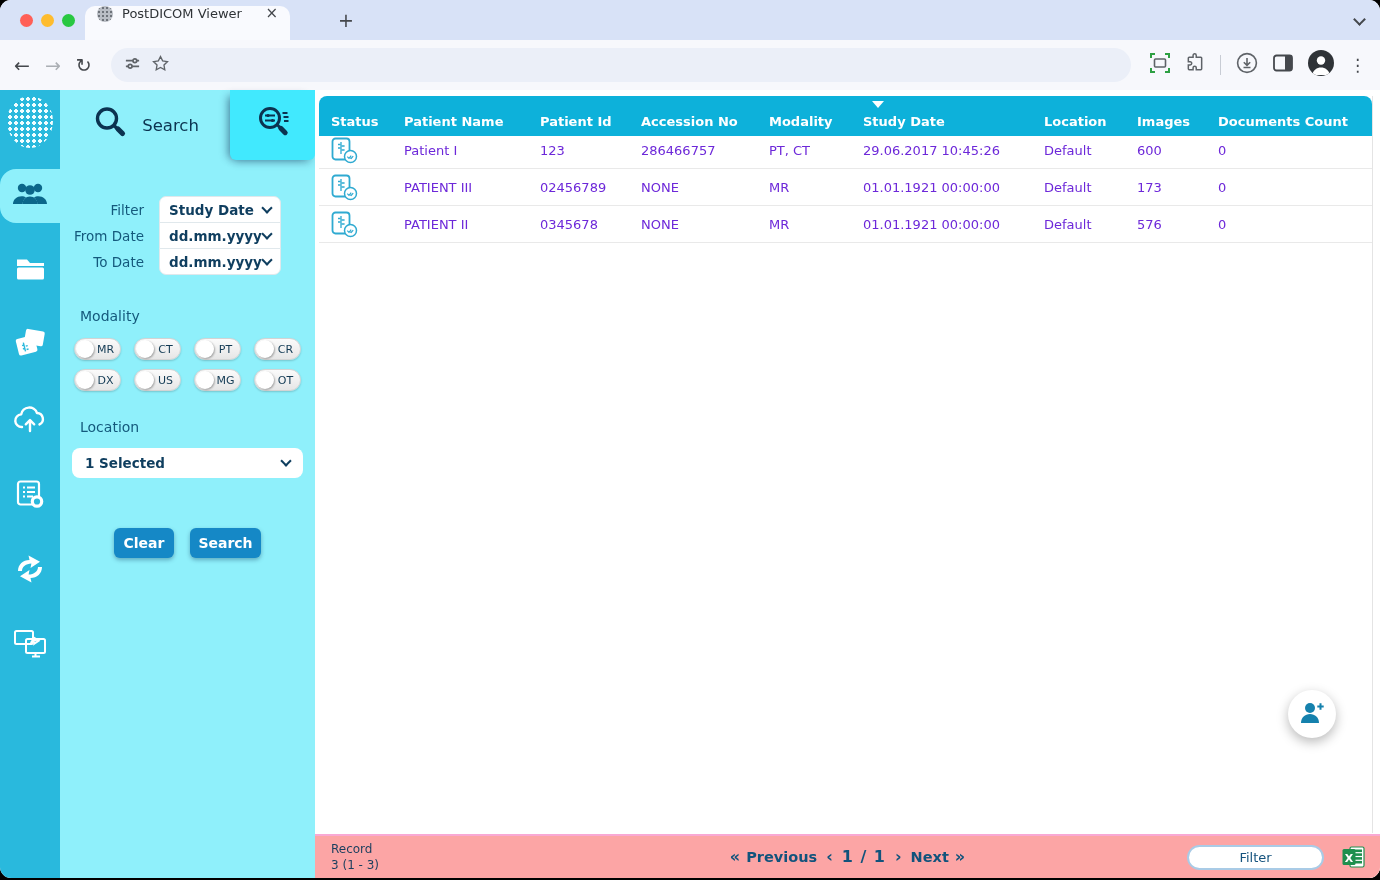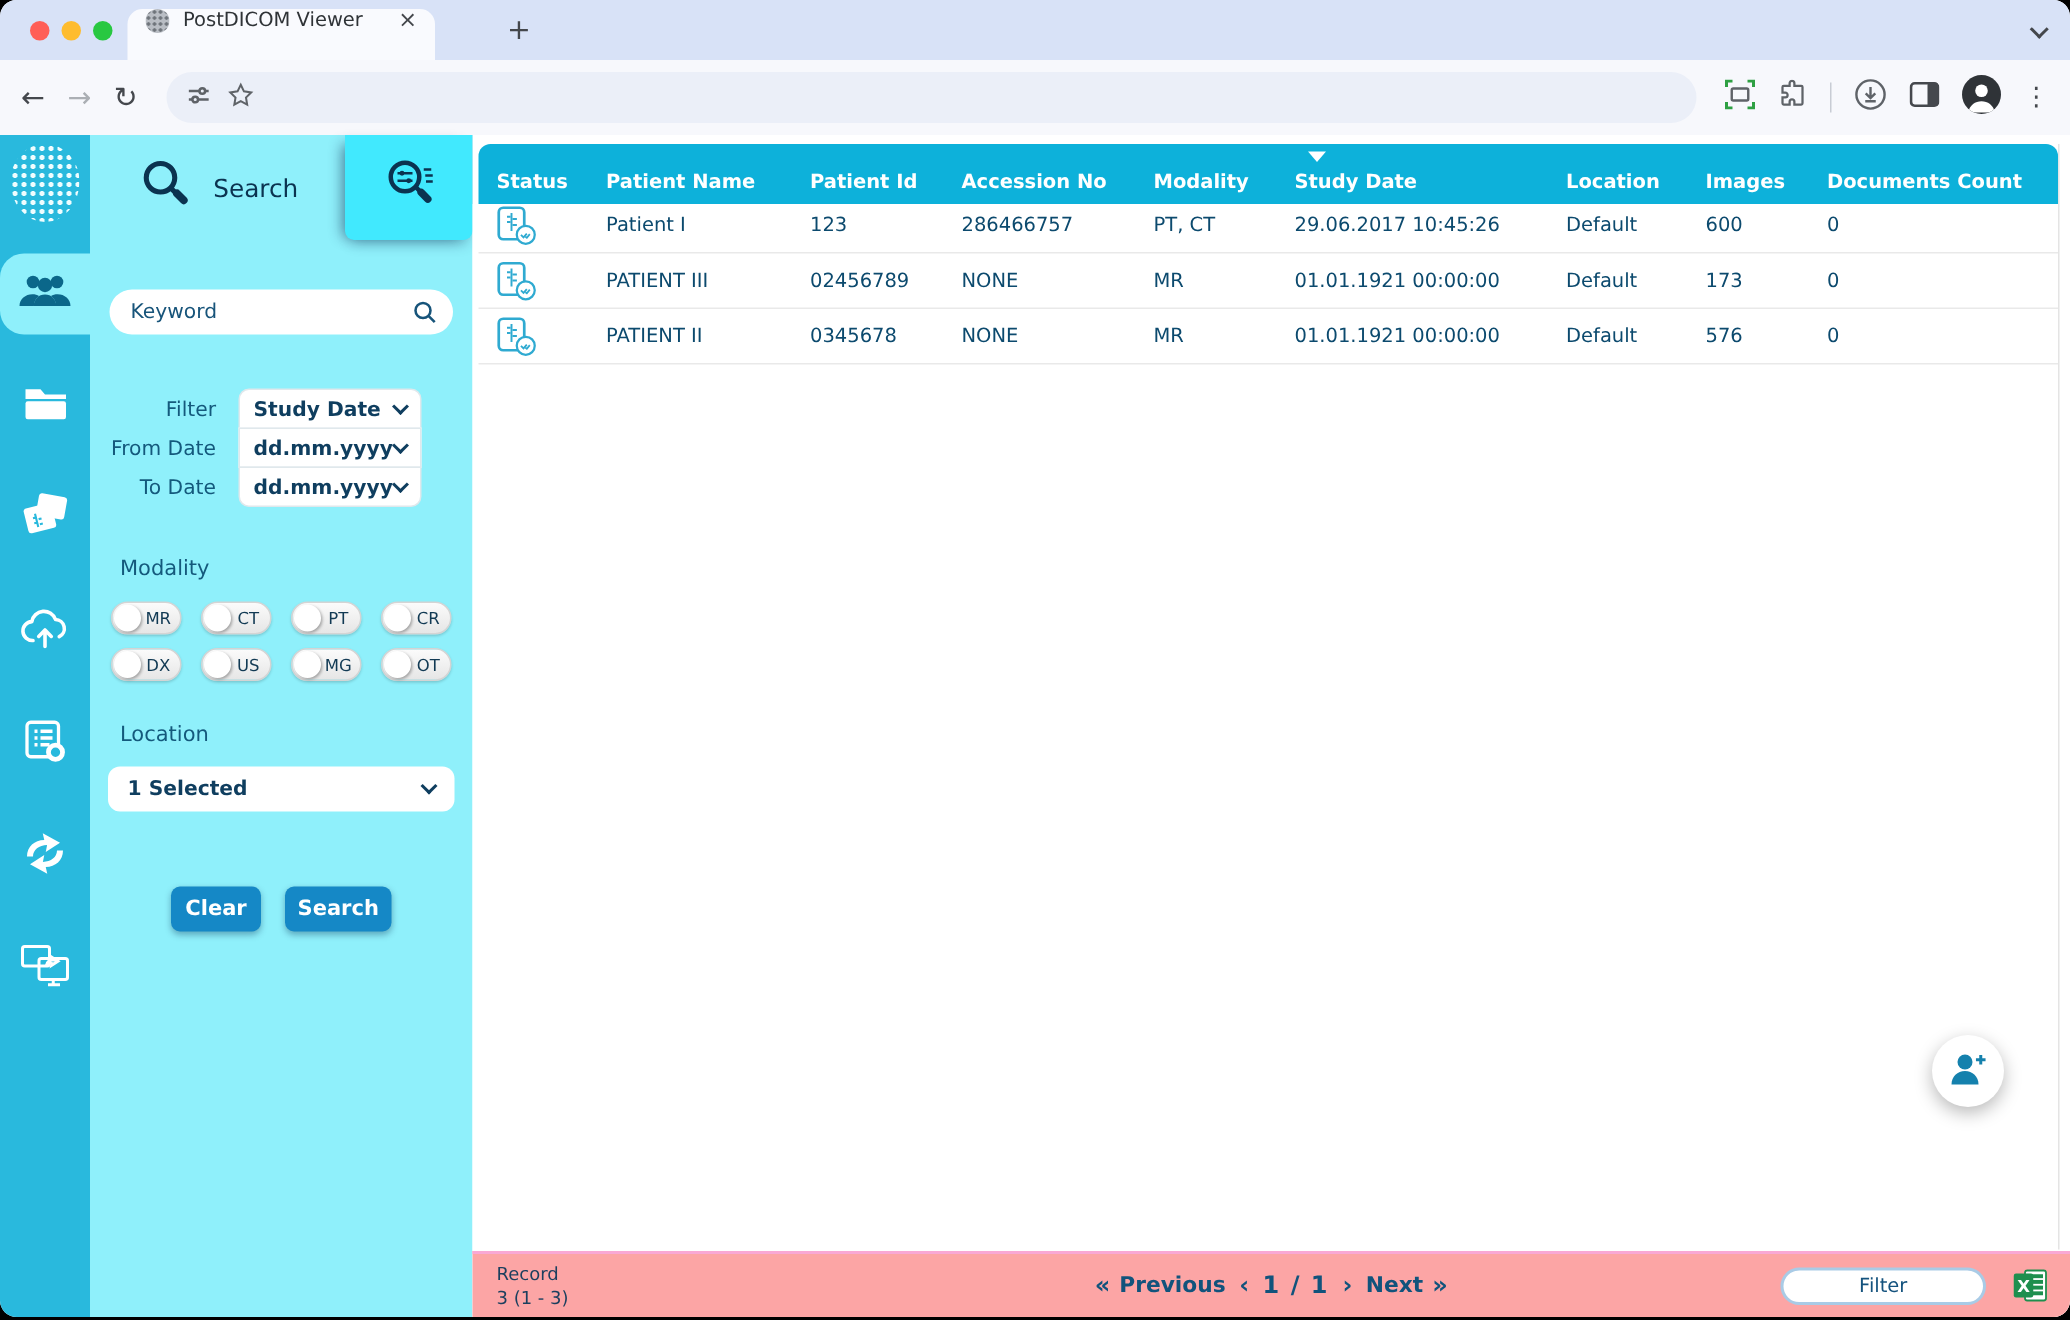--- a/index.html
+++ b/index.html
@@ -73,21 +73,21 @@
   .panel-btn.clear { width:60px; } .panel-btn.search { width:71px; }
 
   
   .main { position:absolute; left:315px; top:0; right:0; bottom:0; background:#fff; }
   .main::before { content:""; position:absolute; right:7px; top:6px; bottom:45px; width:1px; background:#E4E4E4; }
   .thead { position:absolute; top:6px; left:4px; right:8px; height:40px; background:#0DB1DA; border-radius:8px 8px 0 0;
            display:grid; grid-template-columns:73px 136px 101px 128px 94px 181px 93px 81px 1fr; align-items:end; padding:0 0 7px 12px;
            color:#fff; font-size:13px; font-weight:bold; }
   .sort-tri { position:absolute; top:5px; left:553px; width:0; height:0; border-left:6px solid transparent; border-right:6px solid transparent; border-top:7px solid #fff; }
   .tbody { position:absolute; top:42px; left:4px; right:8px; }
-  .trow { display:grid; grid-template-columns:73px 136px 101px 128px 94px 181px 93px 81px 1fr; align-items:center; height:37px; padding-left:12px; border-bottom:1px solid #E9E9E9; font-size:13px; color:#0c4a6e; }
+  .trow { display:grid; grid-template-columns:73px 136px 101px 128px 94px 181px 93px 81px 1fr; align-items:center; height:37px; padding-left:12px; border-bottom:1px solid #E9E9E9; font-size:13px; color:#6d28d9; }
   .status-cell { display:flex; align-items:center; }
 
   .fab { position:absolute; right:44px; top:600px; width:48px; height:48px; border-radius:50%; background:#fff; box-shadow:0 4px 12px rgba(0,0,0,.28); display:flex; align-items:center; justify-content:center; }
 
   .main-footer { position:absolute; left:0; right:0; bottom:0; height:44px; background:#fca5a5; border-top:2px solid #f9a8d4; }
   .record-block { position:absolute; left:16px; top:5px; font-size:12px; color:#1B3F5E; line-height:1.35; }
   .pager { position:absolute; left:50%; top:11px; transform:translateX(-50%); display:flex; align-items:center; gap:9px; color:#11537C; font-size:14.5px; font-weight:600; white-space:nowrap; }
   .pager .pg-group { display:flex; align-items:center; gap:6px; }
   .pager .big { font-size:16px; }
   .page-ind { font-size:16px; letter-spacing:1px; }
@@ -287,29 +287,20 @@
                 <circle cx="15" cy="12.5" r="1.6" fill="#0B3350" stroke="none"></circle>
                 <circle cx="19.5" cy="17.5" r="1.6" fill="#0B3350" stroke="none"></circle>
                 <path d="M24 21.5l3.2 3.2" stroke-width="3"></path>
                 <path d="M27.8 25.3l4.4 4.4" stroke-width="5" stroke-linecap="round"></path>
                 <path d="M29.5 10h5M30.5 14h5M31 18h4.5" stroke-width="1.8"></path>
               </svg>
           </span>
         </div>
       </div>
 
-      <div class="keyword-wrap">
-        <input type="text" placeholder="Keyword" style="">
-        <span class="keyword-search-ic">
-          <svg width="17" height="17" viewBox="0 0 17 17" fill="none" stroke="#17547A" stroke-width="1.7">
-              <circle cx="7" cy="7" r="5"></circle>
-              <path d="M10.8 10.8l4 4"></path>
-            </svg>
-        </span>
-      </div>
 
       <div class="filter-grid">
         <div class="f-row">
           <span class="f-label">Filter</span>
           <div class="f-box">
             <span class="f-value">Study Date</span>
             <span class="chev"></span>
           </div>
         </div>
         <div class="f-row">

